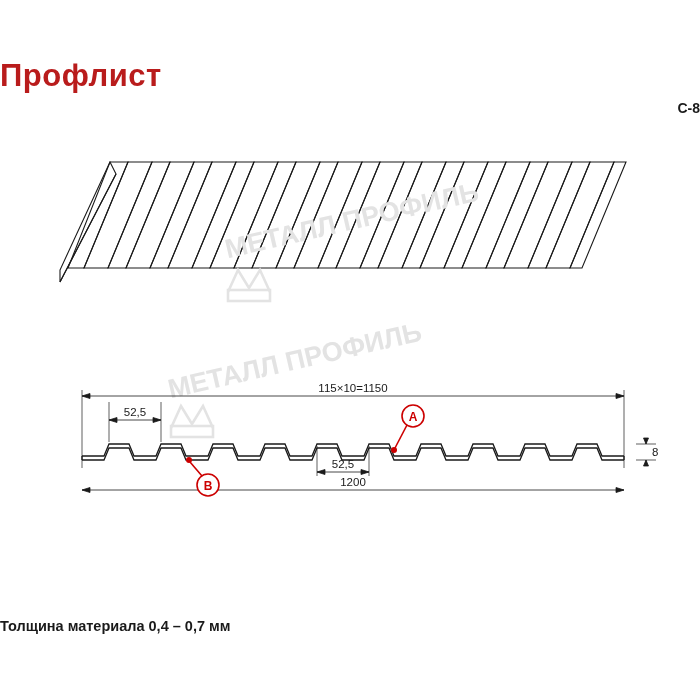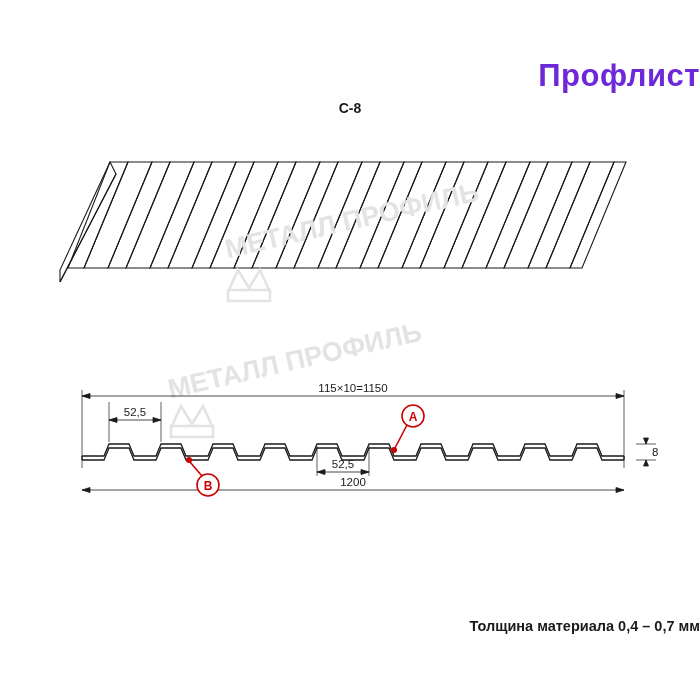--- a/index.html
+++ b/index.html
@@ -17,32 +17,32 @@
   }
   .page {
     position: absolute;
     inset: 0;
   }
   .title {
     position: absolute;
     top: 58px;
     left: 0;
     width: 700px;
-    text-align: right;
+    text-align: left;
     font-size: 31px;
     font-weight: bold;
     letter-spacing: 0.5px;
-    color: #6d28d9;
+    color: #b91c1c;
   }
   .subtitle {
     position: absolute;
     top: 100px;
     left: 0;
     width: 700px;
-    text-align: center;
+    text-align: right;
     font-size: 14px;
     font-weight: bold;
     color: #1a1a1a;
   }
   .iso-wrap {
     position: absolute;
     top: 140px;
     left: 60px;
     width: 580px;
     height: 180px;
@@ -52,21 +52,21 @@
     top: 368px;
     left: 60px;
     width: 600px;
     height: 140px;
   }
   .footer {
     position: absolute;
     top: 618px;
     left: 0;
     width: 700px;
-    text-align: right;
+    text-align: left;
     font-size: 14.5px;
     font-weight: bold;
     color: #1a1a1a;
   }
   .wm {
     position: absolute;
     pointer-events: none;
     color: #e3e3e3;
     font-weight: bold;
     white-space: nowrap;

